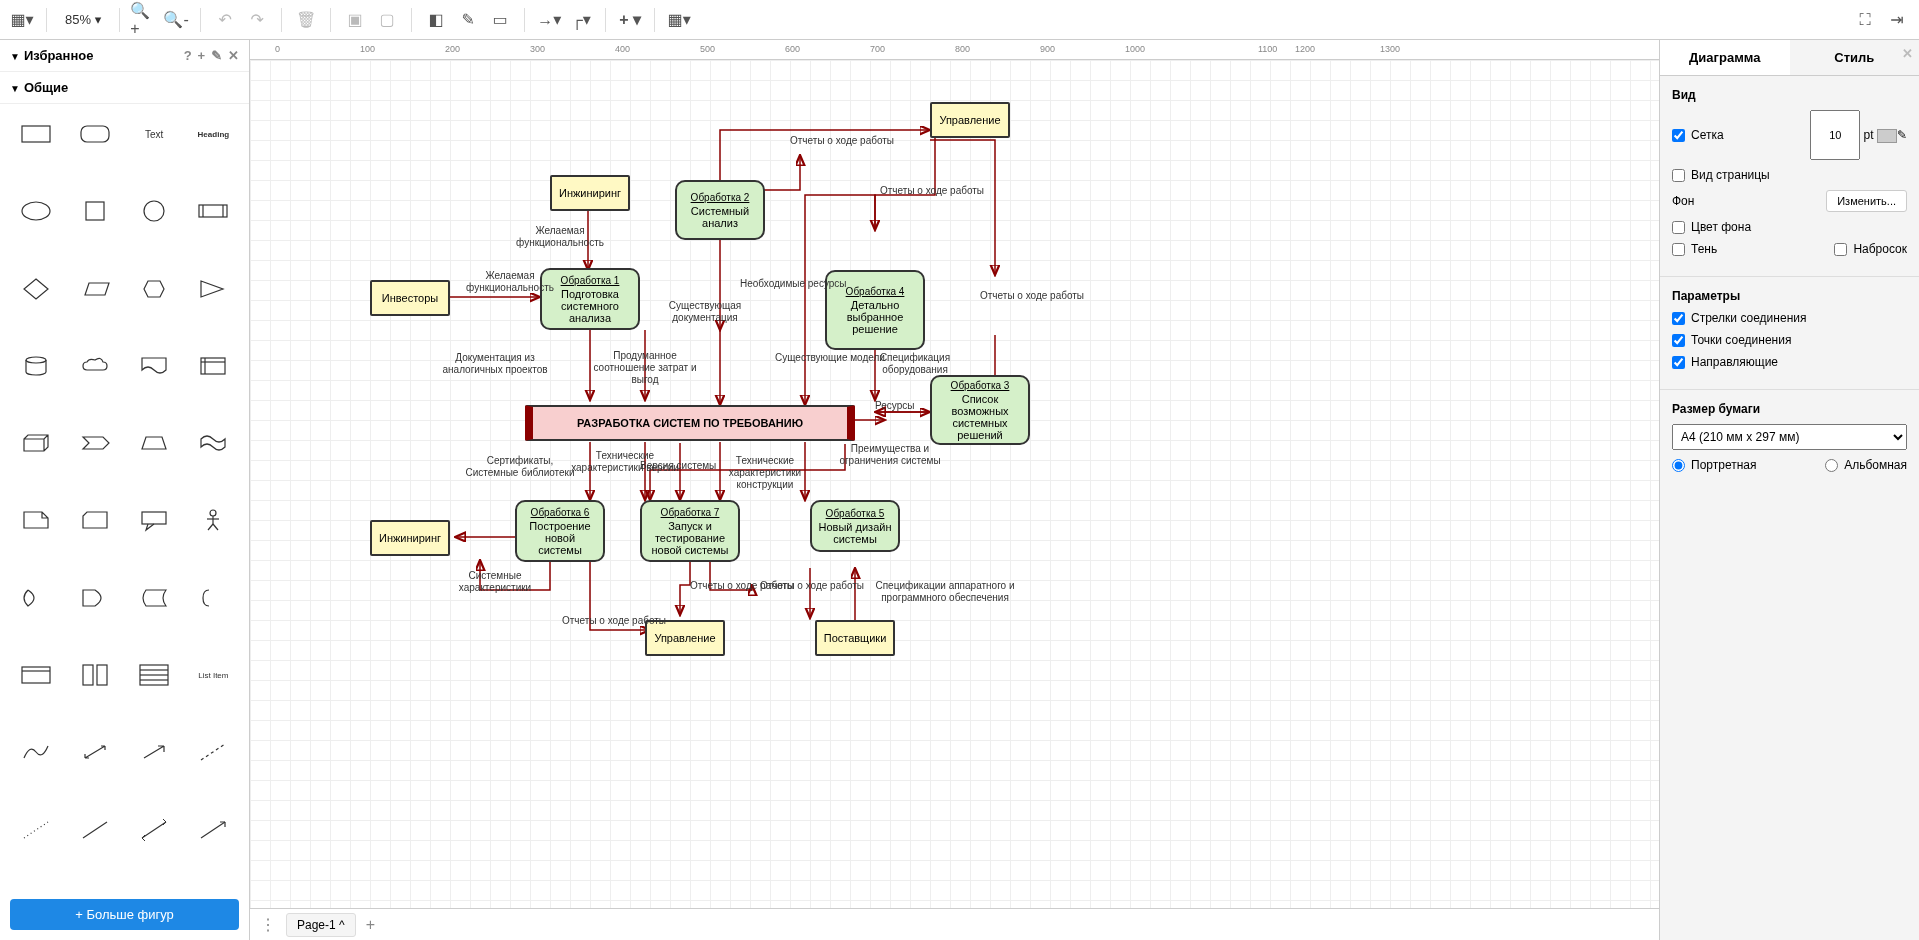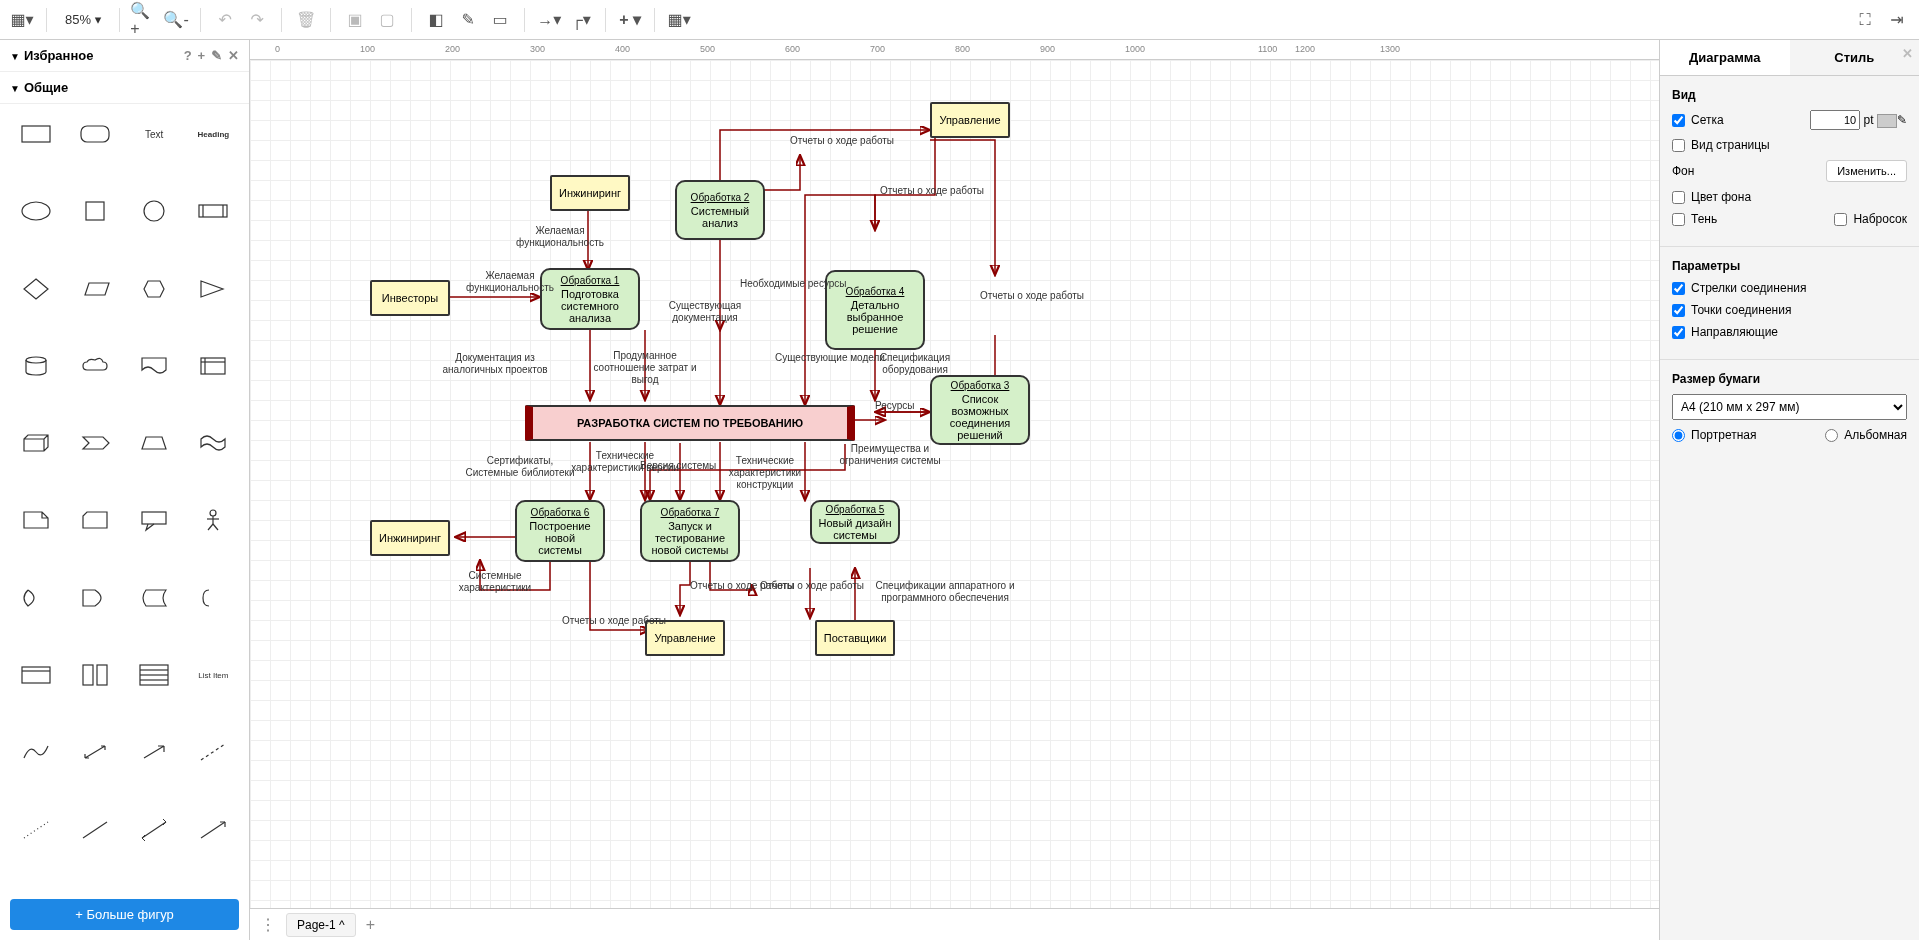--- a/index.html
+++ b/index.html
@@ -34,21 +34,21 @@
 .page-tab { padding: 4px 10px; font-size: 12px; background: #f5f5f5; border: 1px solid #ddd; border-radius: 3px; cursor: pointer; }
 .right-panel { width: 260px; border-left: 1px solid #ccc; background: #f4f4f4; display: flex; flex-direction: column; }
 .rp-tabs { display: flex; border-bottom: 1px solid #ccc; }
 .rp-tab { flex: 1; padding: 10px; text-align: center; font-size: 13px; cursor: pointer; font-weight: bold; }
 .rp-tab.active { background: #fff; }
 .rp-section { padding: 12px; font-size: 12px; }
 .rp-section h4 { font-size: 12px; font-weight: bold; margin-bottom: 8px; }
 .rp-row { display: flex; align-items: center; justify-content: space-between; margin-bottom: 8px; }
 .rp-row label { display: flex; align-items: center; gap: 6px; }
 .rp-btn { padding: 4px 10px; font-size: 11px; border: 1px solid #ccc; background: #fff; cursor: pointer; border-radius: 3px; }
-.rp-input { width: 50px; font-size: 11px; padding: 2px; text-align: right; }
+.rp-input { width: 50px; font-size: 11px; padding: 17px; text-align: left; }
 .rp-select { width: 100%; padding: 4px; font-size: 12px; }
 .rp-full-btn { width: 100%; padding: 6px; margin-top: 6px; font-size: 12px; border: 1px solid #ccc; background: #fff; cursor: pointer; border-radius: 3px; }
 .chevron { font-size: 10px; margin-right: 4px; }
 </style>
 </head>
 <body>
 
 <div class="toolbar">
   <div class="tb-btn">▦▾</div>
   <div class="toolbar-sep"></div>
@@ -371,27 +371,27 @@
       <div class="node green" style="left:290px;top:208px;width:100px;height:62px">
           <div class="node-title">Обработка 1</div>
           <div>Подготовка системного анализа</div>
         </div>
       <div class="node green" style="left:425px;top:120px;width:90px;height:60px">
           <div class="node-title">Обработка 2</div>
           <div>Системный анализ</div>
         </div>
       <div class="node green" style="left:680px;top:315px;width:100px;height:70px">
           <div class="node-title">Обработка 3</div>
-          <div>Список возможных соединения решений</div>
+          <div>Список возможных системных решений</div>
         </div>
       <div class="node green" style="left:575px;top:210px;width:100px;height:80px">
           <div class="node-title">Обработка 4</div>
           <div>Детально выбранное решение</div>
         </div>
-      <div class="node green" style="left:560px;top:440px;width:90px;height:44px">
+      <div class="node green" style="left:560px;top:440px;width:90px;height:52px">
           <div class="node-title">Обработка 5</div>
           <div>Новый дизайн системы</div>
         </div>
       <div class="node green" style="left:265px;top:440px;width:90px;height:62px">
           <div class="node-title">Обработка 6</div>
           <div>Построение новой системы</div>
         </div>
       <div class="node green" style="left:390px;top:440px;width:100px;height:62px">
           <div class="node-title">Обработка 7</div>
           <div>Запуск и тестирование новой системы</div>

